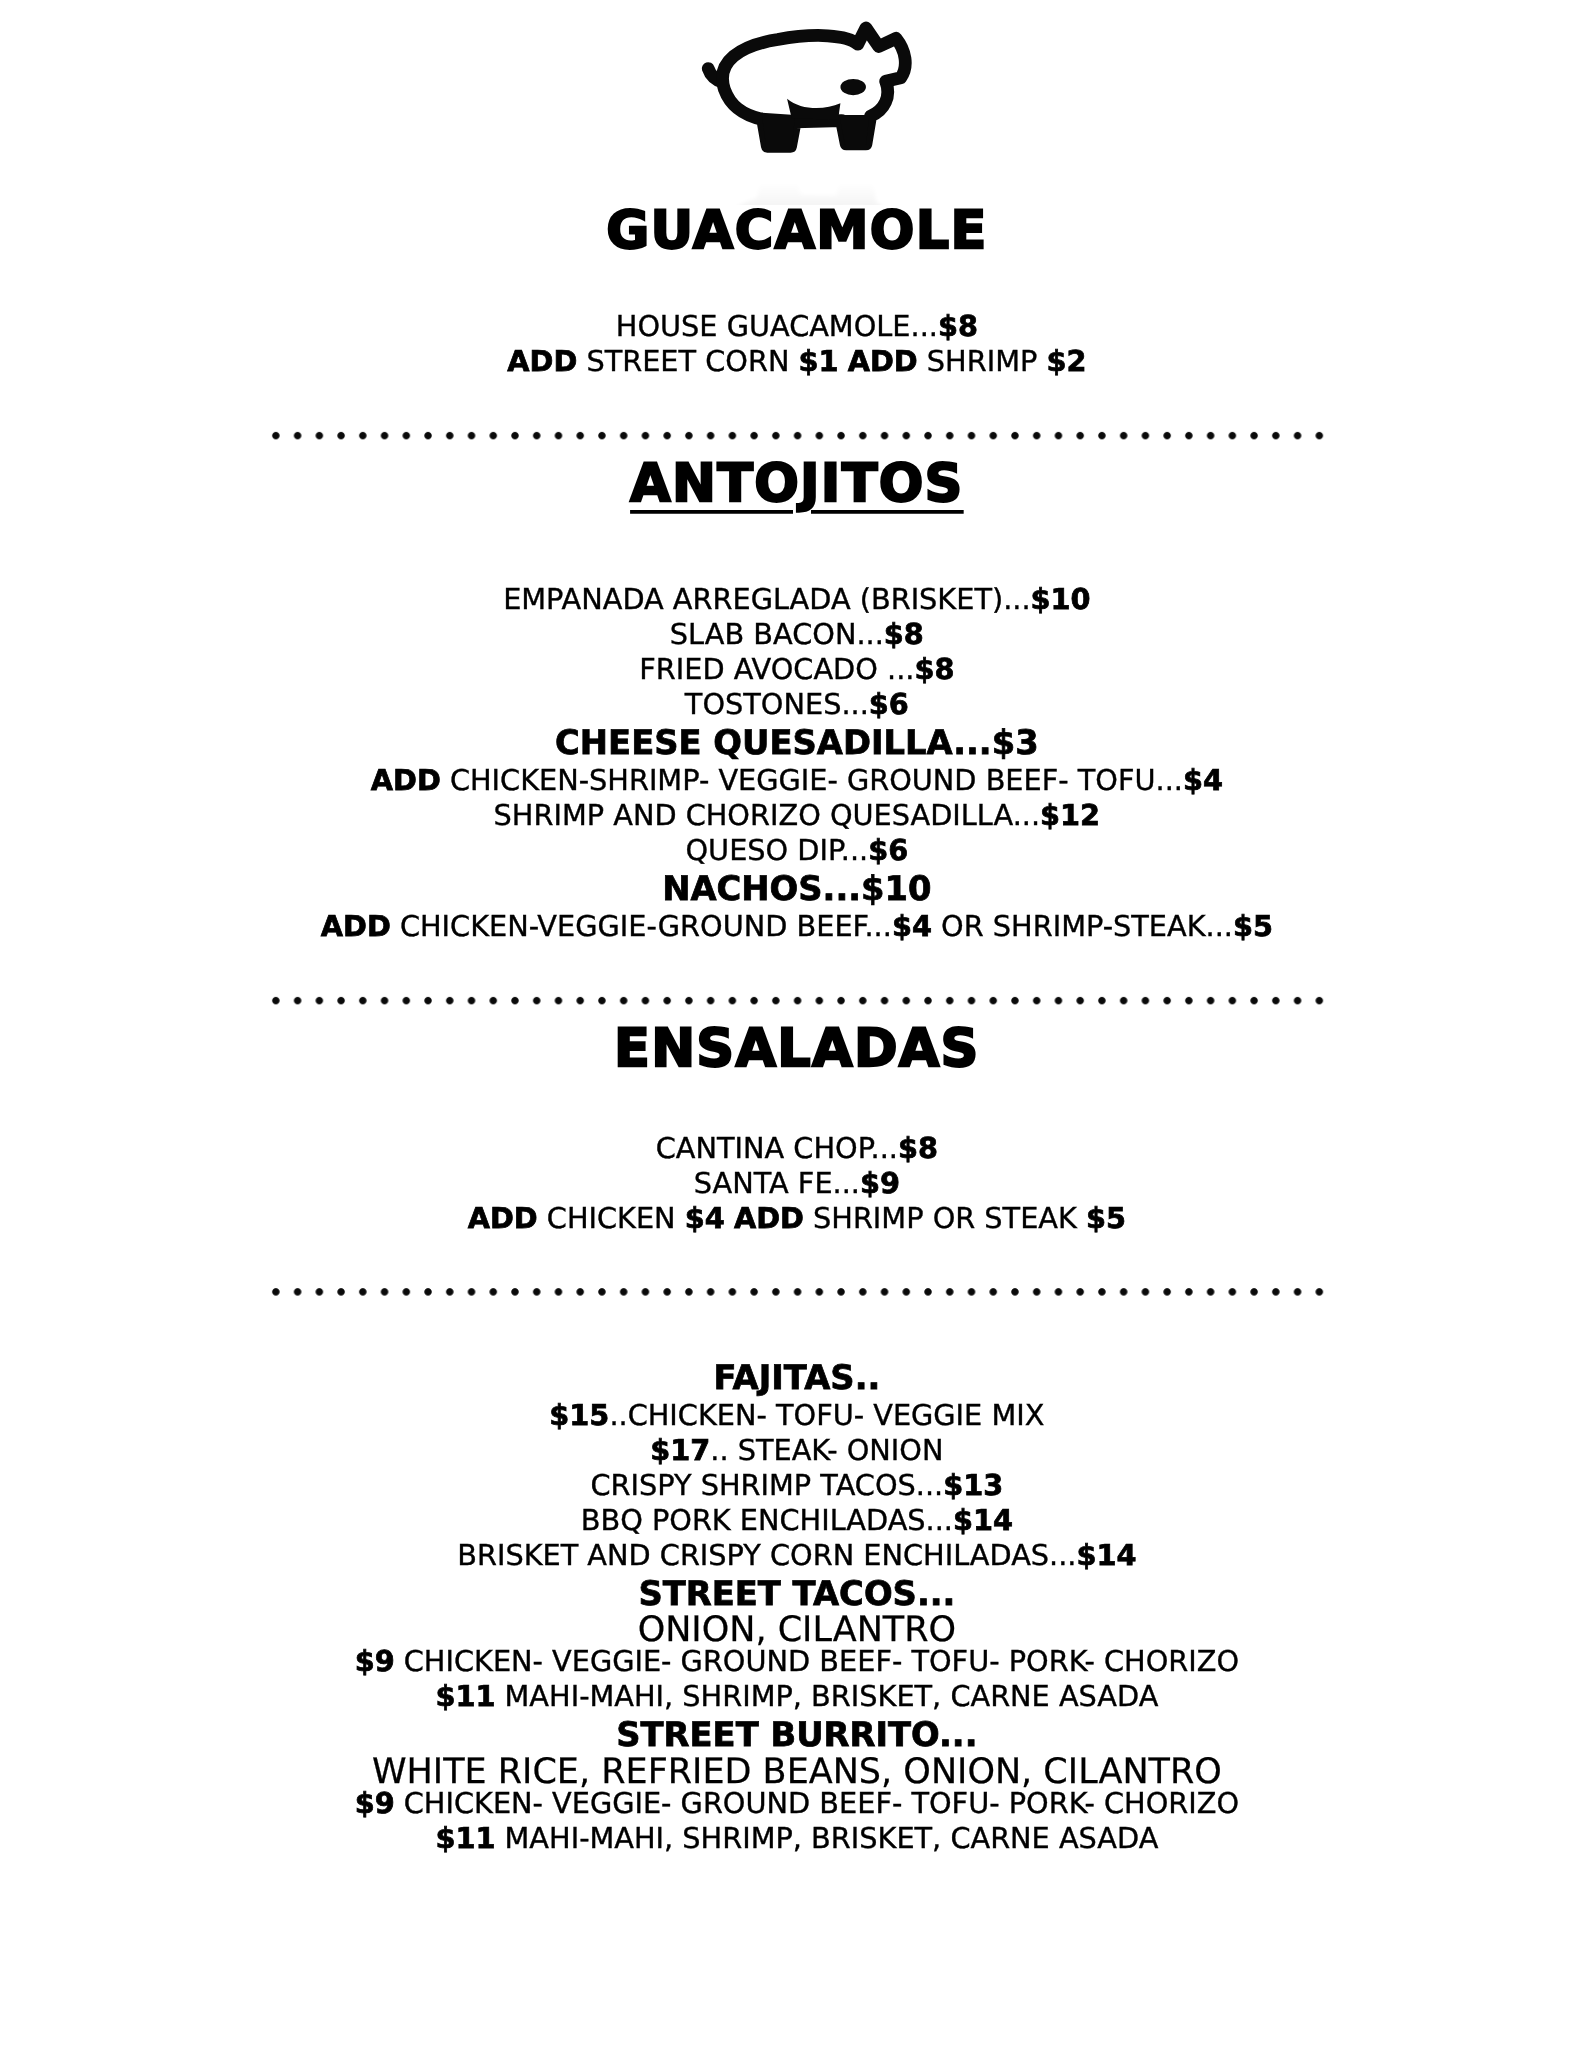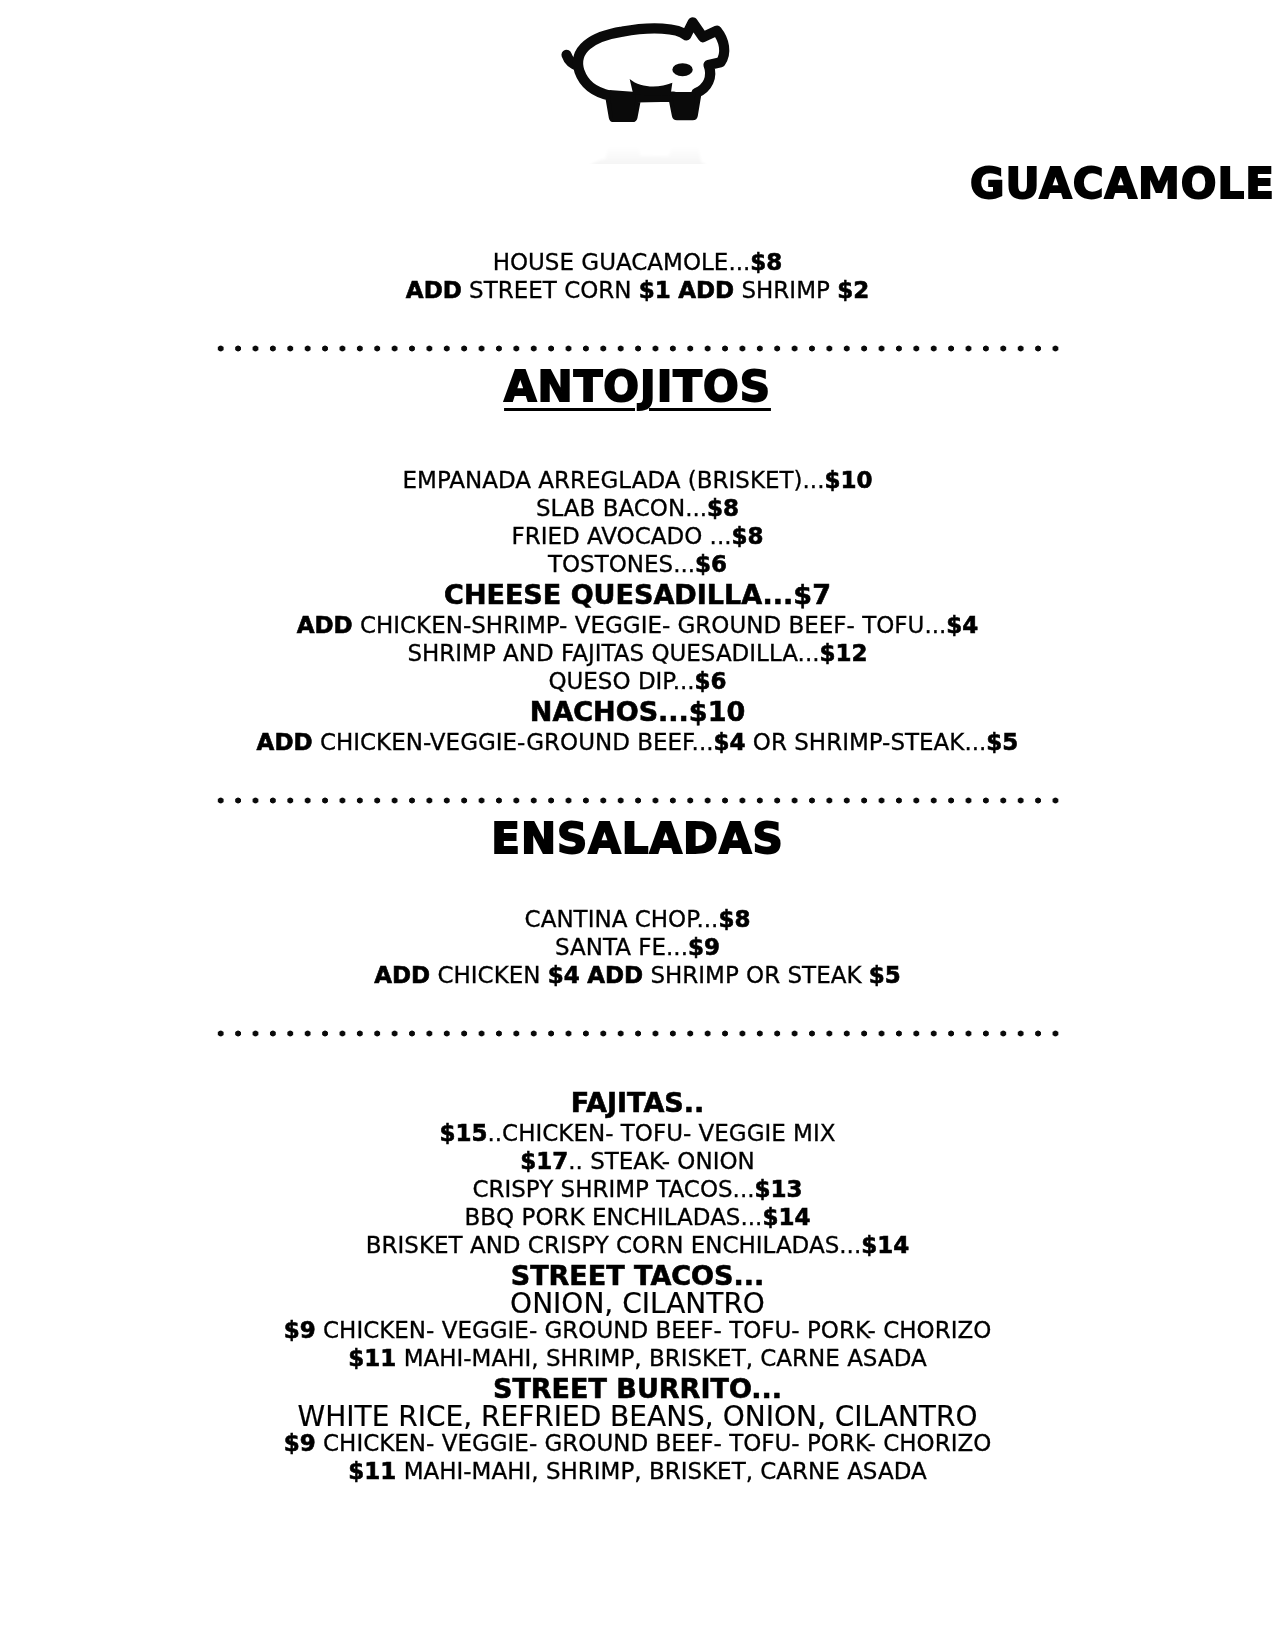--- a/index.html
+++ b/index.html
@@ -51,21 +51,21 @@
   .item {
     margin:0; text-align:center; white-space:pre;
     font-size:23px; line-height:28px;
     -webkit-text-stroke:0.3px #000;
   }
   .item .seg.bold { font-weight:700; -webkit-text-stroke:0.6px #000; }
   .item.featured { font-size:27px; line-height:33px; font-weight:700; -webkit-text-stroke:0.7px #000; }
   .item.subnote { font-size:28px; line-height:24px; -webkit-text-stroke:0.2px #000; }
 
   
-  [data-name="section-heading-guacamole"] { margin-top:-4px;text-align:right; }
+  [data-name="section-heading-guacamole"] { margin-top:-4px; }
   [data-name="section-items-guacamole"]   { margin-top:40px; }
   [data-name="section-items-antojitos"]   { margin-top:54px; }
   [data-name="section-items-ensaladas"]   { margin-top:42px; }
   [data-name="section-items-entradas"]    { margin-top:48px; }
 </style>
 </head>
 <body>
 
 <div class="menu" data-name="menu-page">
 
@@ -105,23 +105,23 @@
         <p class="item regular" data-name="menu-item"><span class="seg" data-name="item-text">HOUSE GUACAMOLE...</span><span class="seg bold" data-name="item-emphasis">$8</span></p>
         <p class="item regular" data-name="menu-item"><span class="seg bold" data-name="item-emphasis">ADD</span><span class="seg" data-name="item-text"> STREET CORN </span><span class="seg bold" data-name="item-emphasis">$1</span><span class="seg" data-name="item-text"> </span><span class="seg bold" data-name="item-emphasis">ADD</span><span class="seg" data-name="item-text"> SHRIMP </span><span class="seg bold" data-name="item-emphasis">$2</span></p>
       </div>
       <div class="divider" data-name="dotted-divider"></div>
       <h2 class="heading underline" data-name="section-heading-antojitos">ANTOJITOS</h2>
       <div class="items" data-name="section-items-antojitos">
         <p class="item regular" data-name="menu-item"><span class="seg" data-name="item-text">EMPANADA ARREGLADA (BRISKET)...</span><span class="seg bold" data-name="item-emphasis">$10</span></p>
         <p class="item regular" data-name="menu-item"><span class="seg" data-name="item-text">SLAB BACON...</span><span class="seg bold" data-name="item-emphasis">$8</span></p>
         <p class="item regular" data-name="menu-item"><span class="seg" data-name="item-text">FRIED AVOCADO ...</span><span class="seg bold" data-name="item-emphasis">$8</span></p>
         <p class="item regular" data-name="menu-item"><span class="seg" data-name="item-text">TOSTONES...</span><span class="seg bold" data-name="item-emphasis">$6</span></p>
-        <p class="item featured" data-name="menu-item"><span class="seg bold" data-name="item-emphasis">CHEESE QUESADILLA...$7</span></p>
+        <p class="item featured" data-name="menu-item"><span class="seg bold" data-name="item-emphasis">CHEESE QUESADILLA...$3</span></p>
         <p class="item regular" data-name="menu-item"><span class="seg bold" data-name="item-emphasis">ADD</span><span class="seg" data-name="item-text"> CHICKEN-SHRIMP- VEGGIE- GROUND BEEF- TOFU...</span><span class="seg bold" data-name="item-emphasis">$4</span></p>
-        <p class="item regular" data-name="menu-item"><span class="seg" data-name="item-text">SHRIMP AND FAJITAS QUESADILLA...</span><span class="seg bold" data-name="item-emphasis">$12</span></p>
+        <p class="item regular" data-name="menu-item"><span class="seg" data-name="item-text">SHRIMP AND CHORIZO QUESADILLA...</span><span class="seg bold" data-name="item-emphasis">$12</span></p>
         <p class="item regular" data-name="menu-item"><span class="seg" data-name="item-text">QUESO DIP...</span><span class="seg bold" data-name="item-emphasis">$6</span></p>
         <p class="item featured" data-name="menu-item"><span class="seg bold" data-name="item-emphasis">NACHOS...$10</span></p>
         <p class="item regular" data-name="menu-item"><span class="seg bold" data-name="item-emphasis">ADD</span><span class="seg" data-name="item-text"> CHICKEN-VEGGIE-GROUND BEEF...</span><span class="seg bold" data-name="item-emphasis">$4</span><span class="seg" data-name="item-text"> OR SHRIMP-STEAK...</span><span class="seg bold" data-name="item-emphasis">$5</span></p>
       </div>
       <div class="divider" data-name="dotted-divider"></div>
       <h2 class="heading" data-name="section-heading-ensaladas">ENSALADAS</h2>
       <div class="items" data-name="section-items-ensaladas">
         <p class="item regular" data-name="menu-item"><span class="seg" data-name="item-text">CANTINA CHOP...</span><span class="seg bold" data-name="item-emphasis">$8</span></p>
         <p class="item regular" data-name="menu-item"><span class="seg" data-name="item-text">SANTA FE...</span><span class="seg bold" data-name="item-emphasis">$9</span></p>
         <p class="item regular" data-name="menu-item"><span class="seg bold" data-name="item-emphasis">ADD</span><span class="seg" data-name="item-text"> CHICKEN </span><span class="seg bold" data-name="item-emphasis">$4</span><span class="seg" data-name="item-text"> </span><span class="seg bold" data-name="item-emphasis">ADD</span><span class="seg" data-name="item-text"> SHRIMP OR STEAK </span><span class="seg bold" data-name="item-emphasis">$5</span></p>

